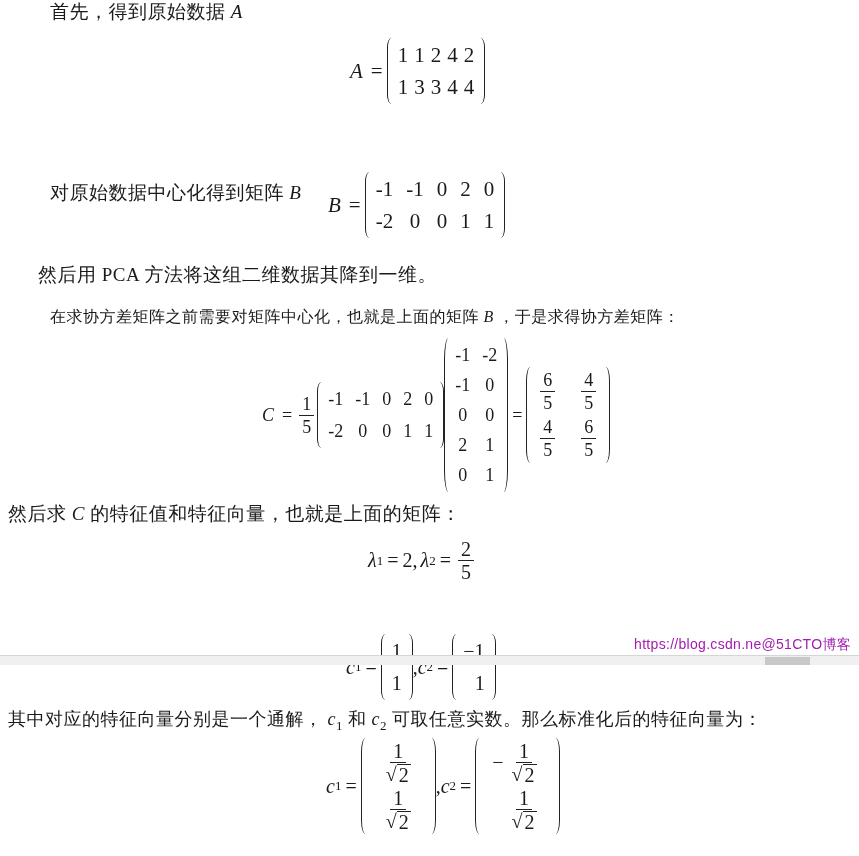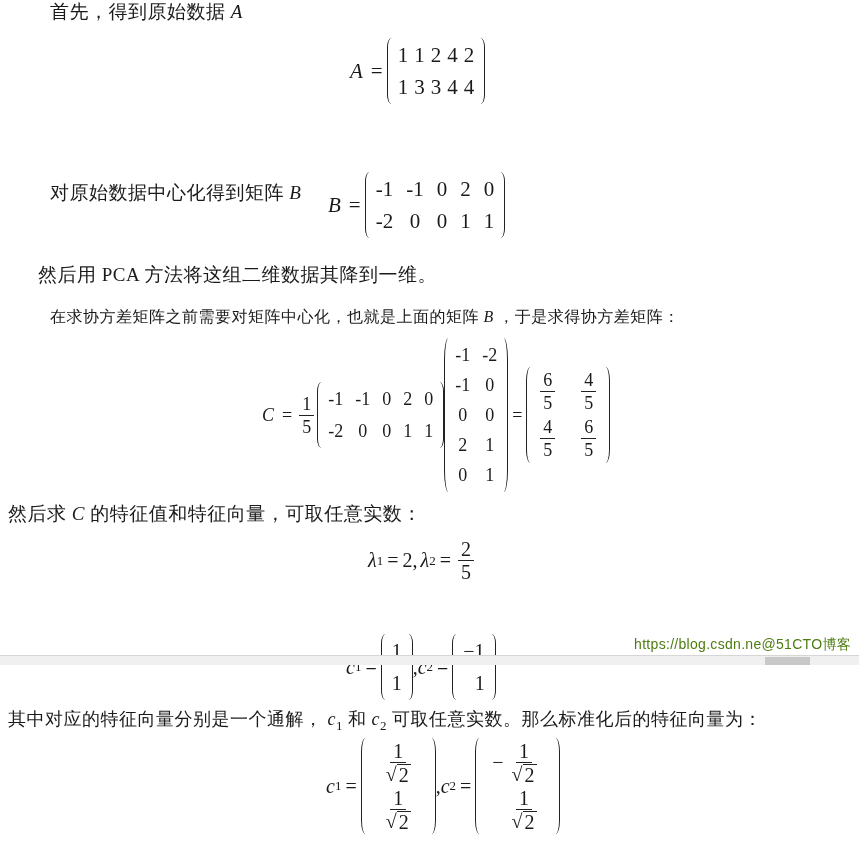--- a/index.html
+++ b/index.html
@@ -61,21 +61,21 @@
     .frac .den { padding: 0 3px; }
     .sub { font-size: 13px; vertical-align: -5px; font-style: normal; }
     .sqrt { display: inline-flex; align-items: flex-end; }
     .sqrt .rad { font-size: 20px; line-height: 22px; }
     .sqrt .under { border-top: 1.3px solid #222; padding: 0 2px; line-height: 20px; }
     .watermark {
       position: absolute;
       right: 8px; bottom: 11px;
       font-family: "Liberation Sans", "DejaVu Sans", sans-serif;
       font-size: 14px;
-      color: #4d7c0f;
+      color: #a21caf;
       letter-spacing: 0.3px;
     }
     .hscroll {
       position: absolute;
       left: 0; bottom: 0;
       width: 859px; height: 9px;
       background: #f0f0f0;
       border-top: 1px solid #d6d6d6;
     }
     .hscroll .thumb {
@@ -196,21 +196,21 @@
           </span>
         <span class="frac">
             <span class="num">6</span>
             <span class="den">5</span>
           </span>
       </span>
     </span>
   </div>
 
   <div class="line" style="left:8px; top:502px;">
-    <span>然后求</span>&nbsp;<span class="var">C</span>&nbsp;<span>的特征值和特征向量，可取任意实数：</span>
+    <span>然后求</span>&nbsp;<span class="var">C</span>&nbsp;<span>的特征值和特征向量，也就是上面的矩阵：</span>
   </div>
 
   <div class="formula" style="left:368px; top:538px; font-size:20px;">
     <span class="var">λ</span>
       <span class="sub">1</span>
     <span class="eq">=</span>
     <span>2</span>
       <span style="margin-right:3px;">,</span>
     <span class="var">λ</span>
       <span class="sub">2</span>

